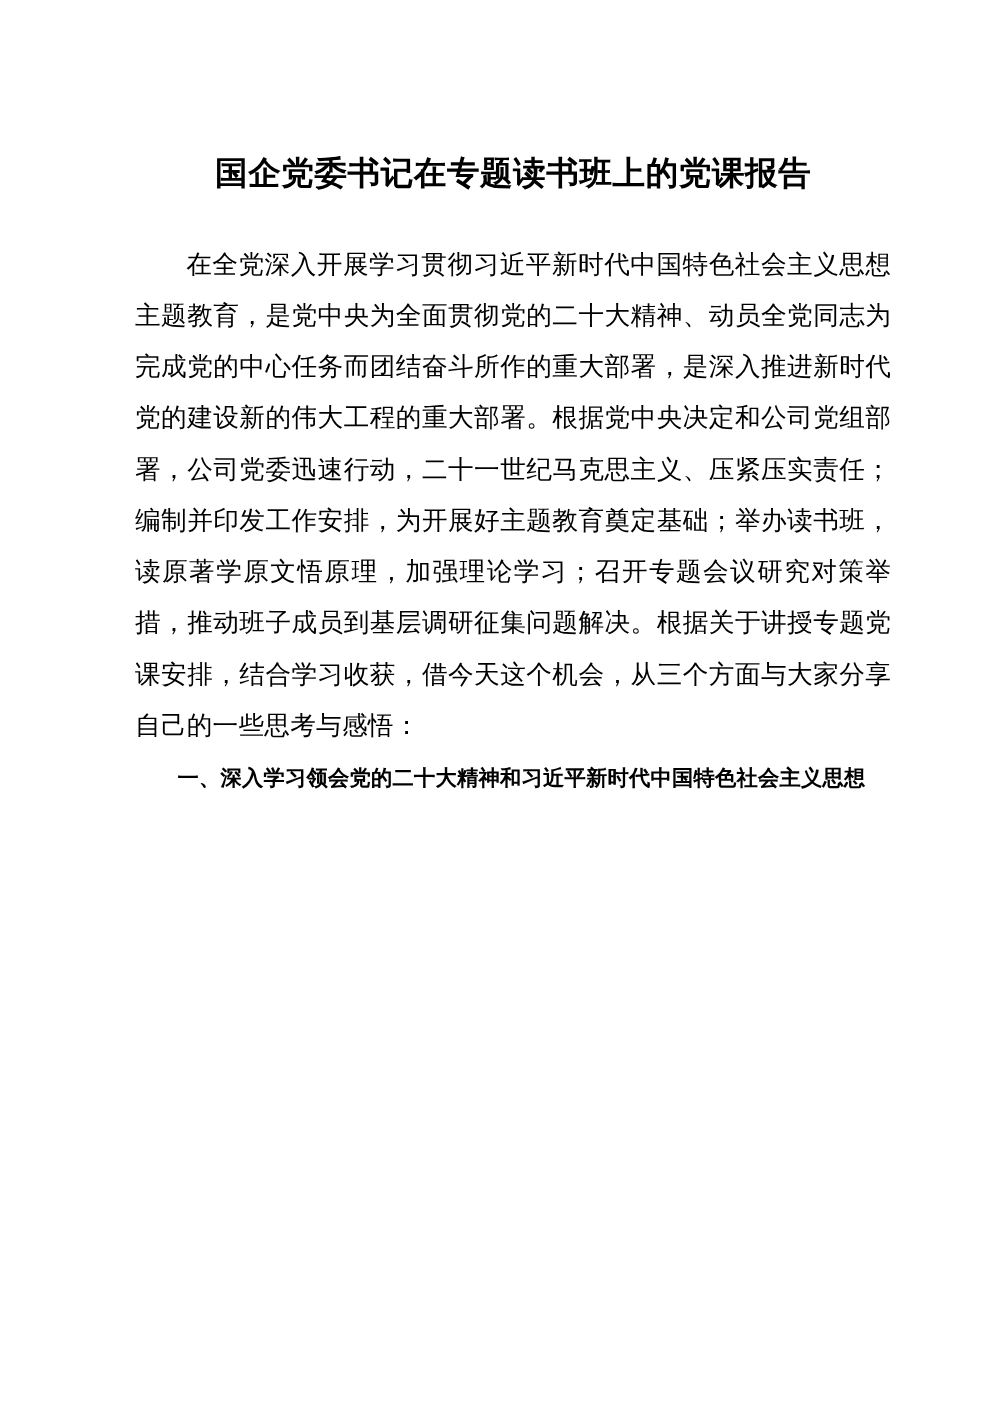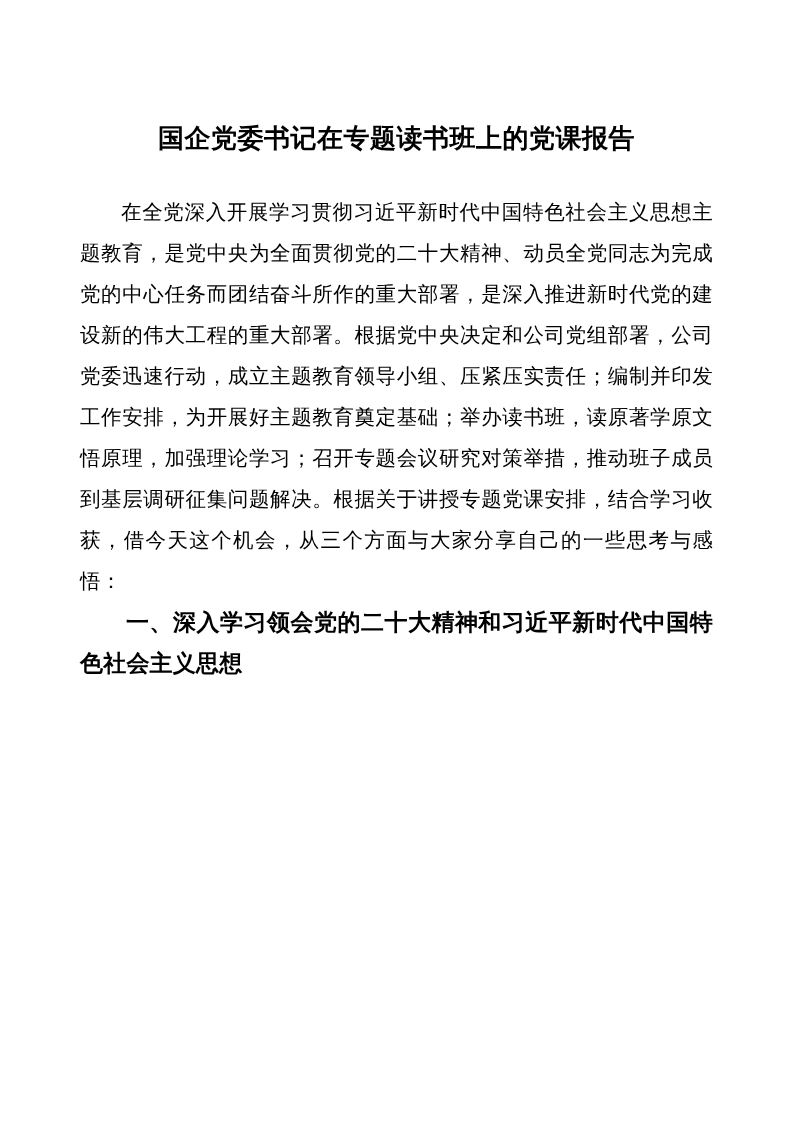--- a/index.html
+++ b/index.html
@@ -11,21 +11,21 @@
     width: 793px;
     height: 1122px;
     font-family: "Liberation Serif", serif;
     color: #000000;
     overflow: hidden;
   }
   .page {
     width: 793px;
     height: 1122px;
     box-sizing: border-box;
-    padding: 118px 80px 60px 80px;
+    padding: 118px 80px 60px 108px;
     position: relative;
     background: #ffffff;
   }
   .doc-title {
     font-family: "Liberation Sans", sans-serif;
     font-weight: bold;
     font-size: 26px;
     line-height: 40px;
     text-align: center;
     letter-spacing: 0.5px;
@@ -43,35 +43,35 @@
     line-height: 41px;
     margin: 0;
     text-indent: 2em;
     text-align: justify;
     text-justify: inter-ideograph;
     letter-spacing: 0.2px;
   }
   p.heading-text {
     font-family: "Liberation Sans", sans-serif;
     font-weight: bold;
-    font-size: 23px;
+    font-size: 17px;
     line-height: 41px;
     margin: 0;
     text-indent: 2em;
     text-align: justify;
     text-justify: inter-ideograph;
     letter-spacing: 0.2px;
   }
 </style>
 </head>
 <body>
 
 <div class="page">
 
   <h1 class="doc-title">国企党委书记在专题读书班上的党课报告</h1>
 
 
-  <p class="body-text">在全党深入开展学习贯彻习近平新时代中国特色社会主义思想主题教育，是党中央为全面贯彻党的二十大精神、动员全党同志为完成党的中心任务而团结奋斗所作的重大部署，是深入推进新时代党的建设新的伟大工程的重大部署。根据党中央决定和公司党组部署，公司党委迅速行动，成立主题教育领导小组、压紧压实责任；编制并印发工作安排，为开展好主题教育奠定基础；举办读书班，读原著学原文悟原理，加强理论学习；召开专题会议研究对策举措，推动班子成员到基层调研征集问题解决。根据关于讲授专题党课安排，结合学习收获，借今天这个机会，从三个方面与大家分享自己的一些思考与感悟：</p>
+  <p class="body-text">在全党深入开展学习贯彻习近平新时代中国特色社会主义思想主题教育，是党中央为全面贯彻党的二十大精神、动员全党同志为完成党的中心任务而团结奋斗所作的重大部署，是深入推进新时代党的建设新的伟大工程的重大部署。根据党中央决定和公司党组部署，公司党委迅速行动，二十一世纪马克思主义、压紧压实责任；编制并印发工作安排，为开展好主题教育奠定基础；举办读书班，读原著学原文悟原理，加强理论学习；召开专题会议研究对策举措，推动班子成员到基层调研征集问题解决。根据关于讲授专题党课安排，结合学习收获，借今天这个机会，从三个方面与大家分享自己的一些思考与感悟：</p>
 
   <p class="heading-text">一、深入学习领会党的二十大精神和习近平新时代中国特色社会主义思想</p>
 
 
 </div>
 
 </body></html>

